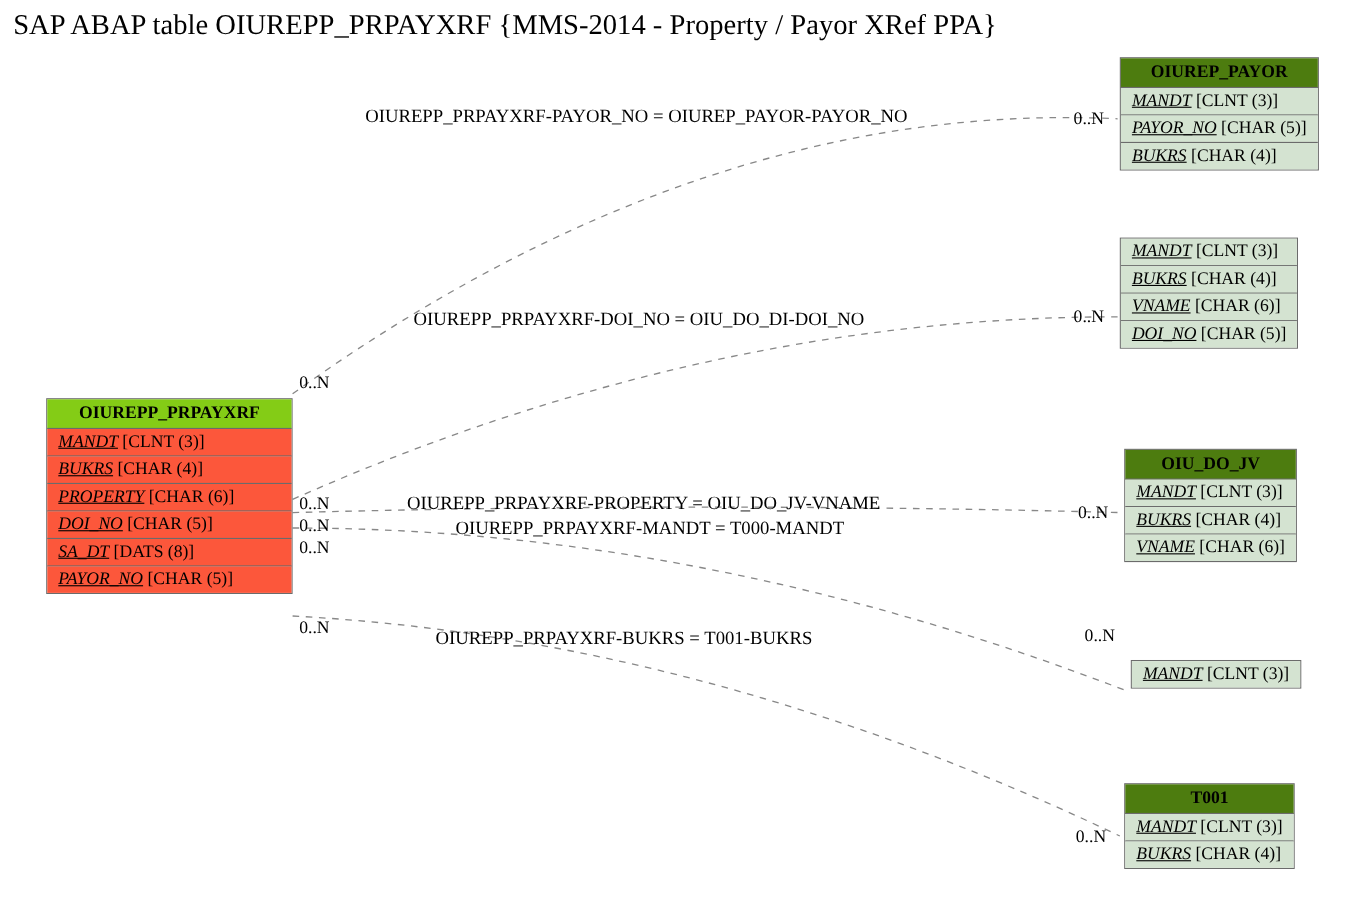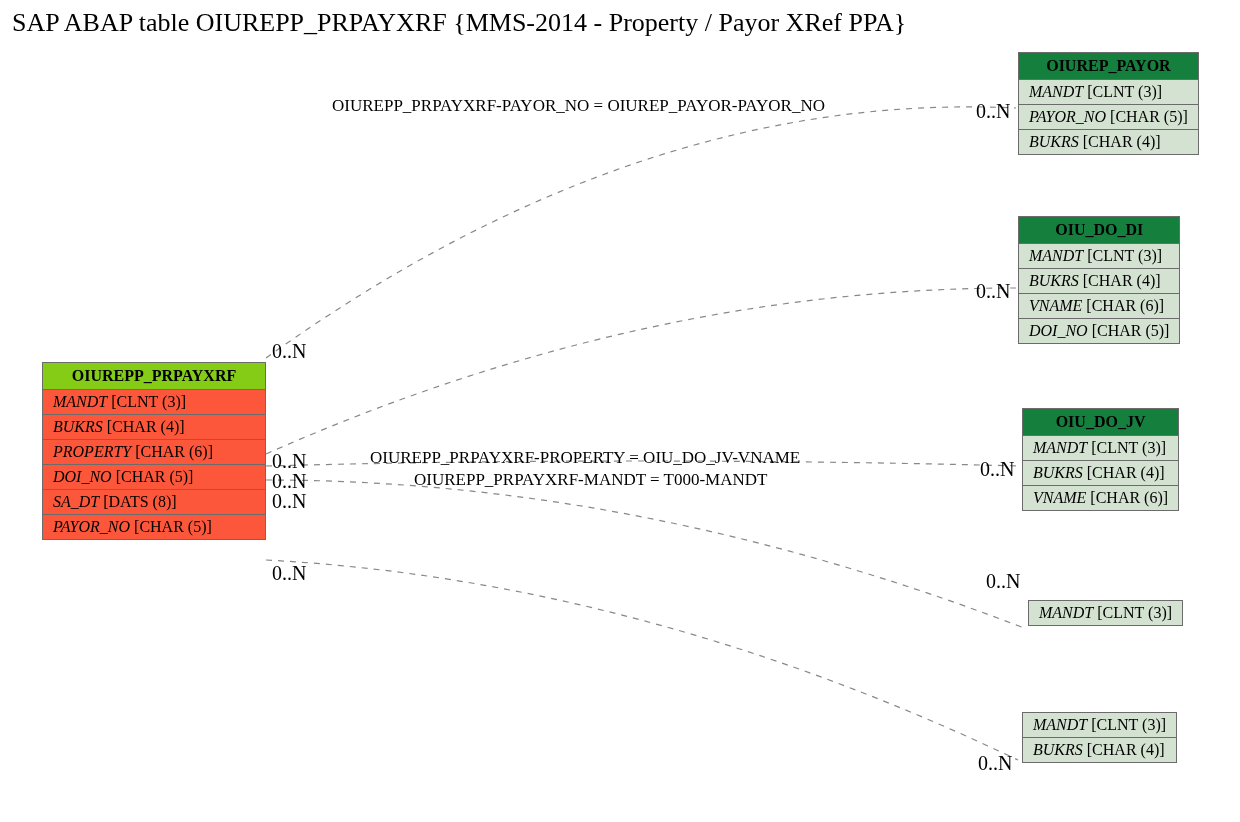--- a/index.html
+++ b/index.html
@@ -2,27 +2,27 @@
 <html><head>
 <meta charset="utf-8">
 <style>
   html,body{margin:0;padding:0;font-family:Georgia,'Times New Roman',serif;background:#fff;color:#000}
   .canvas{position:relative;width:1240px;height:822px}
   .title{position:absolute;left:12px;top:8px;font-size:26px}
   .table-box{position:absolute;border:1px solid #6b6b6b;font-size:16px}
   .table-box .hdr{font-weight:bold;text-align:center;padding:4px 10px;border-bottom:1px solid #6b6b6b;white-space:nowrap}
   .table-box .row{padding:3px 10px;border-bottom:1px solid #6b6b6b;white-space:nowrap}
   .table-box .row:last-child{border-bottom:none}
-  .table-box .key{font-style:italic;}
+  .table-box .key{font-style:italic;text-decoration:underline}
   .main-table .hdr{background:#84cc16}
   .main-table .row{background:#fc573b}
-  .ref-table .hdr{background:#15803d}
+  .ref-table .hdr{background:#4d7c0f}
   .ref-table .row{background:#d4e3d1}
   .rel-label{position:absolute;font-size:17px;text-align:right;white-space:nowrap}
-  .card{position:absolute;font-size:20px}
+  .card{position:absolute;font-size:16px}
   svg.lines{position:absolute;left:0;top:0;width:1240px;height:822px;pointer-events:none}
   svg.lines path{stroke:#888;stroke-width:1.2;stroke-dasharray:6 6;fill:none}
 </style>
 </head>
 <body>
 
 <div class="canvas">
 
   <div class="title">SAP ABAP table OIUREPP_PRPAYXRF {MMS-2014 - Property / Payor XRef PPA}</div>
 
@@ -45,46 +45,48 @@
   </div>
 
   <div class="table-box ref-table" style="left:1018px;top:52px">
     <div class="hdr">OIUREP_PAYOR</div>
     <div class="row"><span class="key">MANDT</span> <span>[CLNT (3)]</span></div>
     <div class="row"><span class="key">PAYOR_NO</span> <span>[CHAR (5)]</span></div>
     <div class="row"><span class="key">BUKRS</span> <span>[CHAR (4)]</span></div>
   </div>
 
   <div class="table-box ref-table" style="left:1018px;top:216px">
-    <div class="hdr">OIU_DO_DI</div>
     <div class="row"><span class="key">MANDT</span> <span>[CLNT (3)]</span></div>
     <div class="row"><span class="key">BUKRS</span> <span>[CHAR (4)]</span></div>
     <div class="row"><span class="key">VNAME</span> <span>[CHAR (6)]</span></div>
     <div class="row"><span class="key">DOI_NO</span> <span>[CHAR (5)]</span></div>
   </div>
 
   <div class="table-box ref-table" style="left:1022px;top:408px">
     <div class="hdr">OIU_DO_JV</div>
     <div class="row"><span class="key">MANDT</span> <span>[CLNT (3)]</span></div>
     <div class="row"><span class="key">BUKRS</span> <span>[CHAR (4)]</span></div>
     <div class="row"><span class="key">VNAME</span> <span>[CHAR (6)]</span></div>
   </div>
 
   <div class="table-box ref-table" style="left:1028px;top:600px">
     <div class="row"><span class="key">MANDT</span> <span>[CLNT (3)]</span></div>
   </div>
 
   <div class="table-box ref-table" style="left:1022px;top:712px">
+    <div class="hdr">T001</div>
     <div class="row"><span class="key">MANDT</span> <span>[CLNT (3)]</span></div>
     <div class="row"><span class="key">BUKRS</span> <span>[CHAR (4)]</span></div>
   </div>
 
   <div class="rel-label" style="left:332px;top:96px">OIUREPP_PRPAYXRF-PAYOR_NO = OIUREP_PAYOR-PAYOR_NO</div>
+  <div class="rel-label" style="left:376px;top:280px">OIUREPP_PRPAYXRF-DOI_NO = OIU_DO_DI-DOI_NO</div>
   <div class="rel-label" style="left:370px;top:448px">OIUREPP_PRPAYXRF-PROPERTY = OIU_DO_JV-VNAME</div>
   <div class="rel-label" style="left:414px;top:470px">OIUREPP_PRPAYXRF-MANDT = T000-MANDT</div>
+  <div class="rel-label" style="left:396px;top:570px">OIUREPP_PRPAYXRF-BUKRS = T001-BUKRS</div>
 
   <div class="card" style="left:272px;top:340px">0..N</div>
   <div class="card" style="left:272px;top:450px">0..N</div>
   <div class="card" style="left:272px;top:470px">0..N</div>
   <div class="card" style="left:272px;top:490px">0..N</div>
   <div class="card" style="left:272px;top:562px">0..N</div>
 
   <div class="card" style="left:976px;top:100px">0..N</div>
   <div class="card" style="left:976px;top:280px">0..N</div>
   <div class="card" style="left:980px;top:458px">0..N</div>

